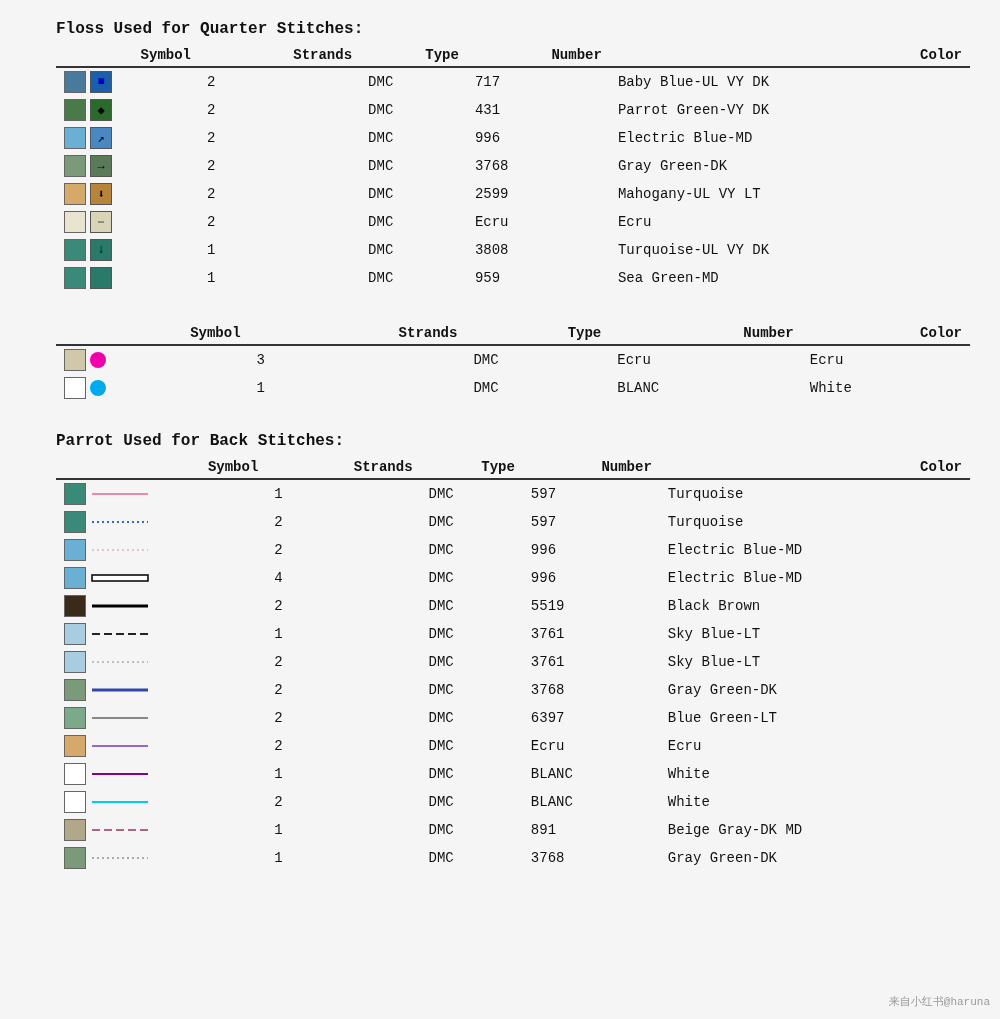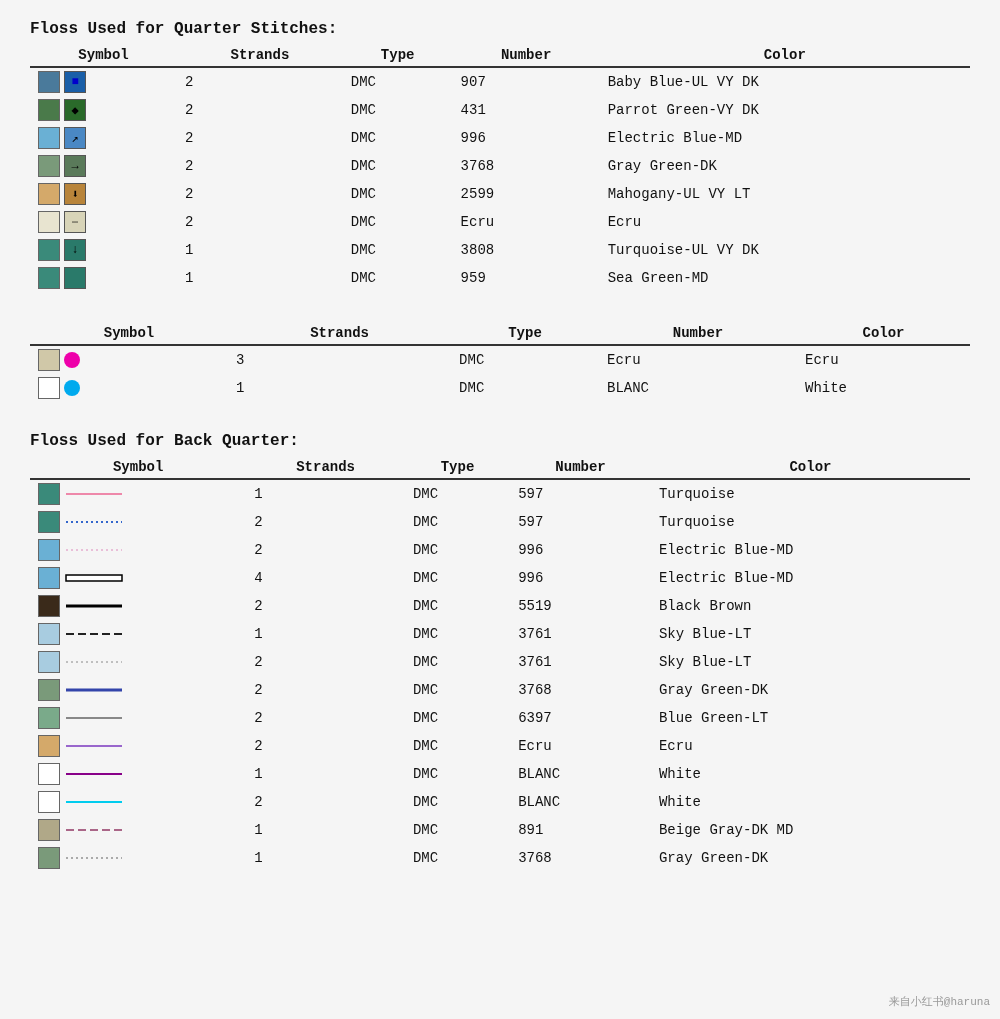--- a/index.html
+++ b/index.html
@@ -8,40 +8,41 @@
       font-family: 'Courier New', Courier, monospace;
       font-size: 14px;
       color: #111;
       padding: 20px 30px;
       width: 1000px;
       min-height: 1019px;
     }
 
     .section {
       margin-bottom: 30px;
+      margin-left: 26px;
     }
 
     .section-title {
       font-weight: bold;
       font-size: 16px;
       margin-bottom: 6px;
     }
 
     table {
       border-collapse: collapse;
       width: 100%;
     }
 
     thead tr {
       border-bottom: 2px solid #333;
     }
 
     th {
       font-weight: bold;
-      text-align: center;
+      text-align: right;
       padding: 3px 8px;
       font-size: 14px;
     }
 
     td {
       padding: 3px 8px;
       font-size: 14px;
       vertical-align: middle;
     }
 
@@ -100,21 +101,21 @@
         <tbody>
           <tr>
             <td style="display: table-cell;">
               <div style="display: flex; align-items: center; gap: 4px;">
                 <span class="swatch" style="background-color: rgb(74, 122, 155);"></span>
                 <span class="icon-square" style="background-color: rgb(26, 95, 168); color: rgb(0, 0, 204);">■</span>
               </div>
             </td>
             <td>2</td>
             <td>DMC</td>
-            <td>907</td>
+            <td>717</td>
             <td>Baby Blue-UL VY DK</td>
           </tr>
           <tr>
             <td style="display: table-cell;">
               <div style="display: flex; align-items: center; gap: 4px;">
                 <span class="swatch" style="background-color: rgb(74, 122, 74);"></span>
                 <span class="icon-square" style="background-color: rgb(42, 106, 42); color: rgb(0, 0, 0);">◆</span>
               </div>
             </td>
             <td>2</td>
@@ -230,21 +231,21 @@
             </td>
             <td>1</td>
             <td>DMC</td>
             <td>BLANC</td>
             <td>White</td>
           </tr>
         </tbody>
       </table>
     </div>
     <div class="section">
-      <div class="section-title">Floss Used for Back Quarter:</div>
+      <div class="section-title">Parrot Used for Back Stitches:</div>
       <table>
         <thead>
           <tr>
             <th>Symbol</th>
             <th>Strands</th>
             <th>Type</th>
             <th>Number</th>
             <th>Color</th>
           </tr>
         </thead>

